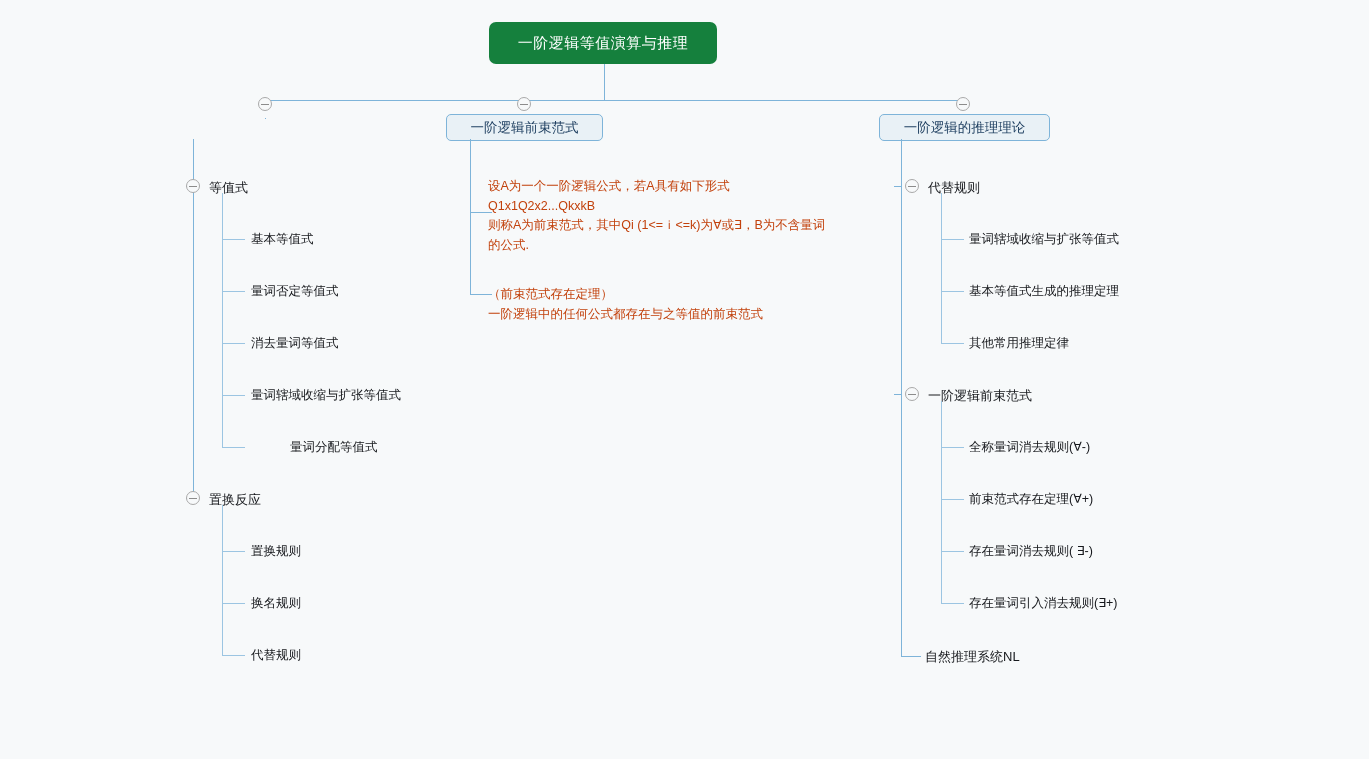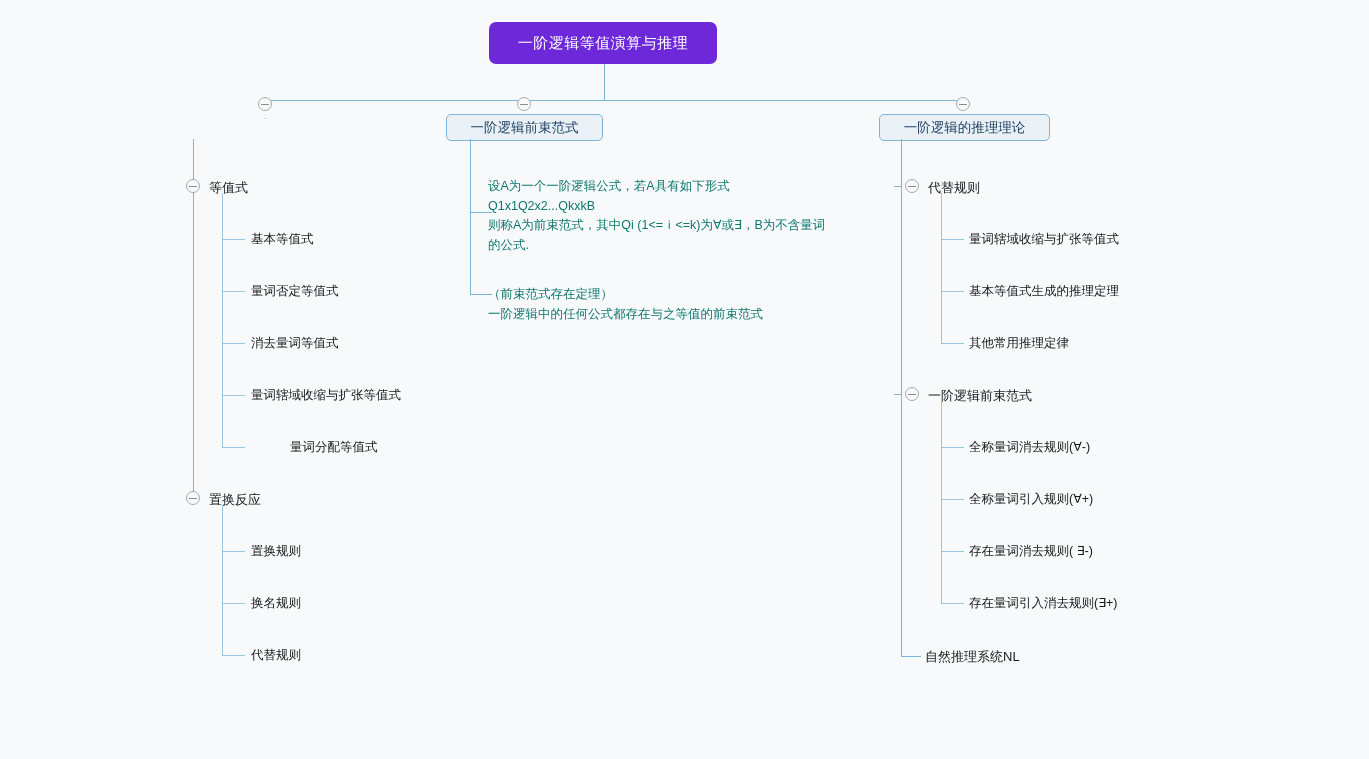--- a/index.html
+++ b/index.html
@@ -13,21 +13,21 @@
 
   
   .ln{position:absolute;background:#7eb4d9;}
   .ln.h{height:1px;}
   .ln.v{width:1px;}
   .ln.thin{background:#9cc5e2;}
 
   
   .root-node{
     position:absolute;
-    background:#6d28d9;
+    background:#15803d;
     border-radius:7px;
     color:#ffffff;
     font-size:15px;
     display:flex;align-items:center;justify-content:center;
     letter-spacing:.5px;
     white-space:nowrap;
   }
 
   
   .l2-node{
@@ -67,21 +67,21 @@
   }
   .l4-label{
     position:absolute;
     font-size:12.5px;
     color:#16181c;
     white-space:nowrap;
   }
   .para{
     position:absolute;
     font-size:12.5px;
-    color:#0f766e;
+    color:#c2410c;
     line-height:19.5px;
     white-space:pre-line;
   }
 </style>
 </head>
 <body>
 
 <div id="canvas">
 
   <div class="root-node" style="left:489px;top:22px;width:228px;height:42px;">一阶逻辑等值演算与推理</div>
@@ -168,19 +168,19 @@
 
   <div class="toggle" style="left:905px;top:387px;"></div>
   <div class="l3-label" style="left:928px;top:387px;">一阶逻辑前束范式</div>
   <div class="ln v thin" style="left:941px;top:401px;height:202px;"></div>
   <div class="ln h thin" style="left:941px;top:447px;width:23px;"></div>
   <div class="ln h thin" style="left:941px;top:499px;width:23px;"></div>
   <div class="ln h thin" style="left:941px;top:551px;width:23px;"></div>
   <div class="ln h thin" style="left:941px;top:603px;width:23px;"></div>
 
   <div class="l4-label" style="left:969px;top:439px;">全称量词消去规则(∀-)</div>
-  <div class="l4-label" style="left:969px;top:491px;">全称量词引入规则(∀+)</div>
+  <div class="l4-label" style="left:969px;top:491px;">前束范式存在定理(∀+)</div>
   <div class="l4-label" style="left:969px;top:543px;">存在量词消去规则( ∃-)</div>
   <div class="l4-label" style="left:969px;top:595px;">存在量词引入消去规则(∃+)</div>
 
   <div class="l3-label" style="left:925px;top:648px;font-weight:400;">自然推理系统NL</div>
 
 </div>
 
 </body></html>

